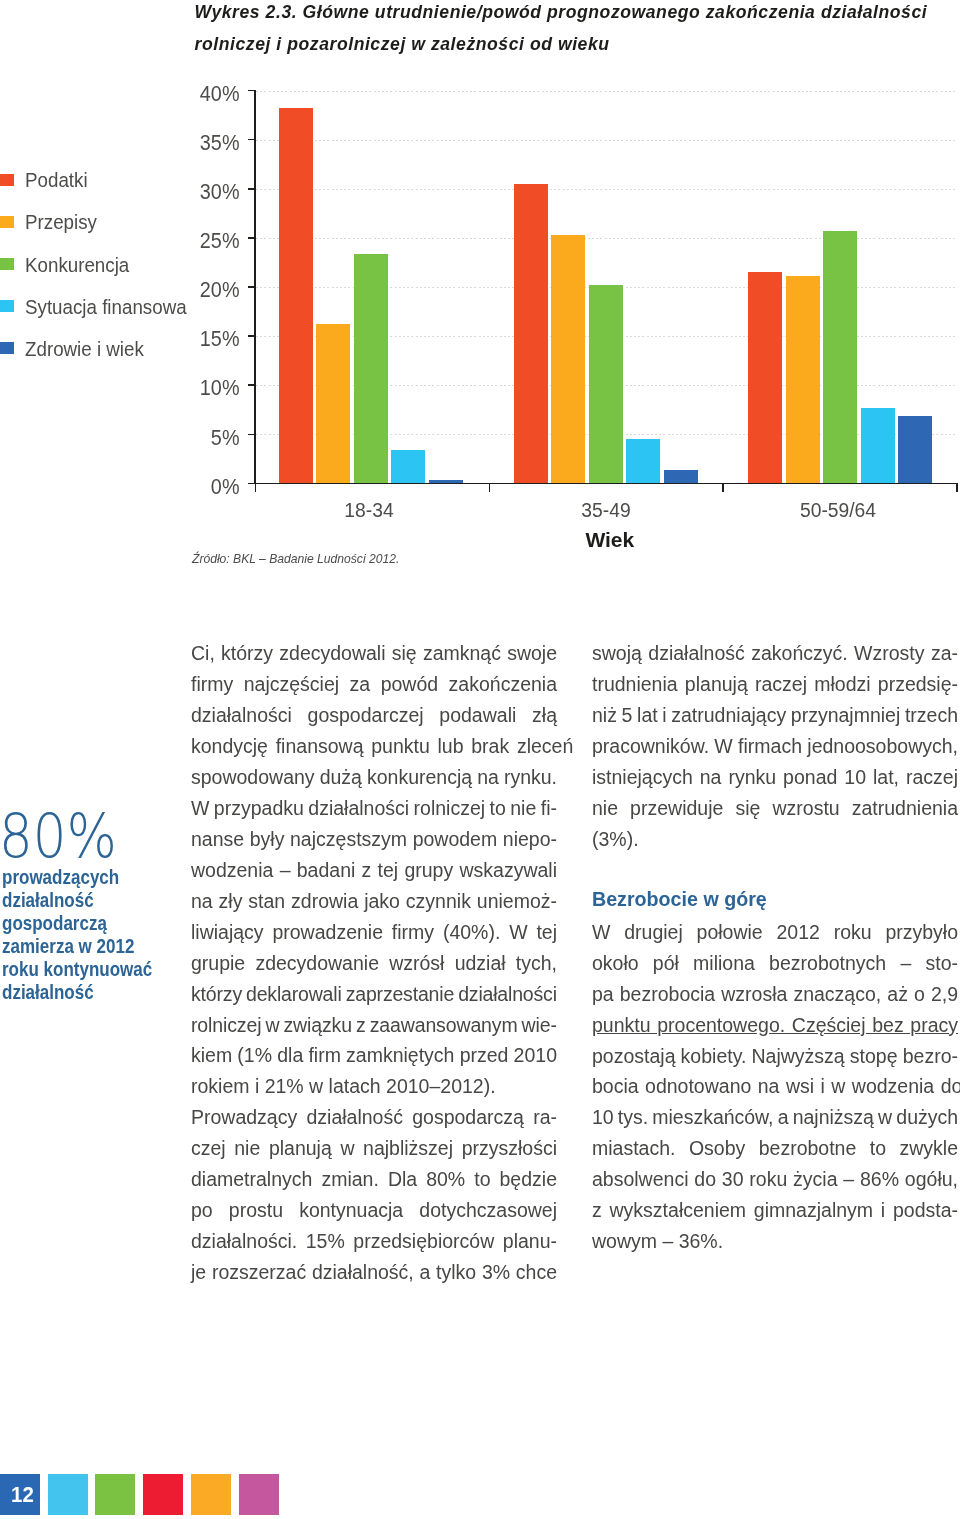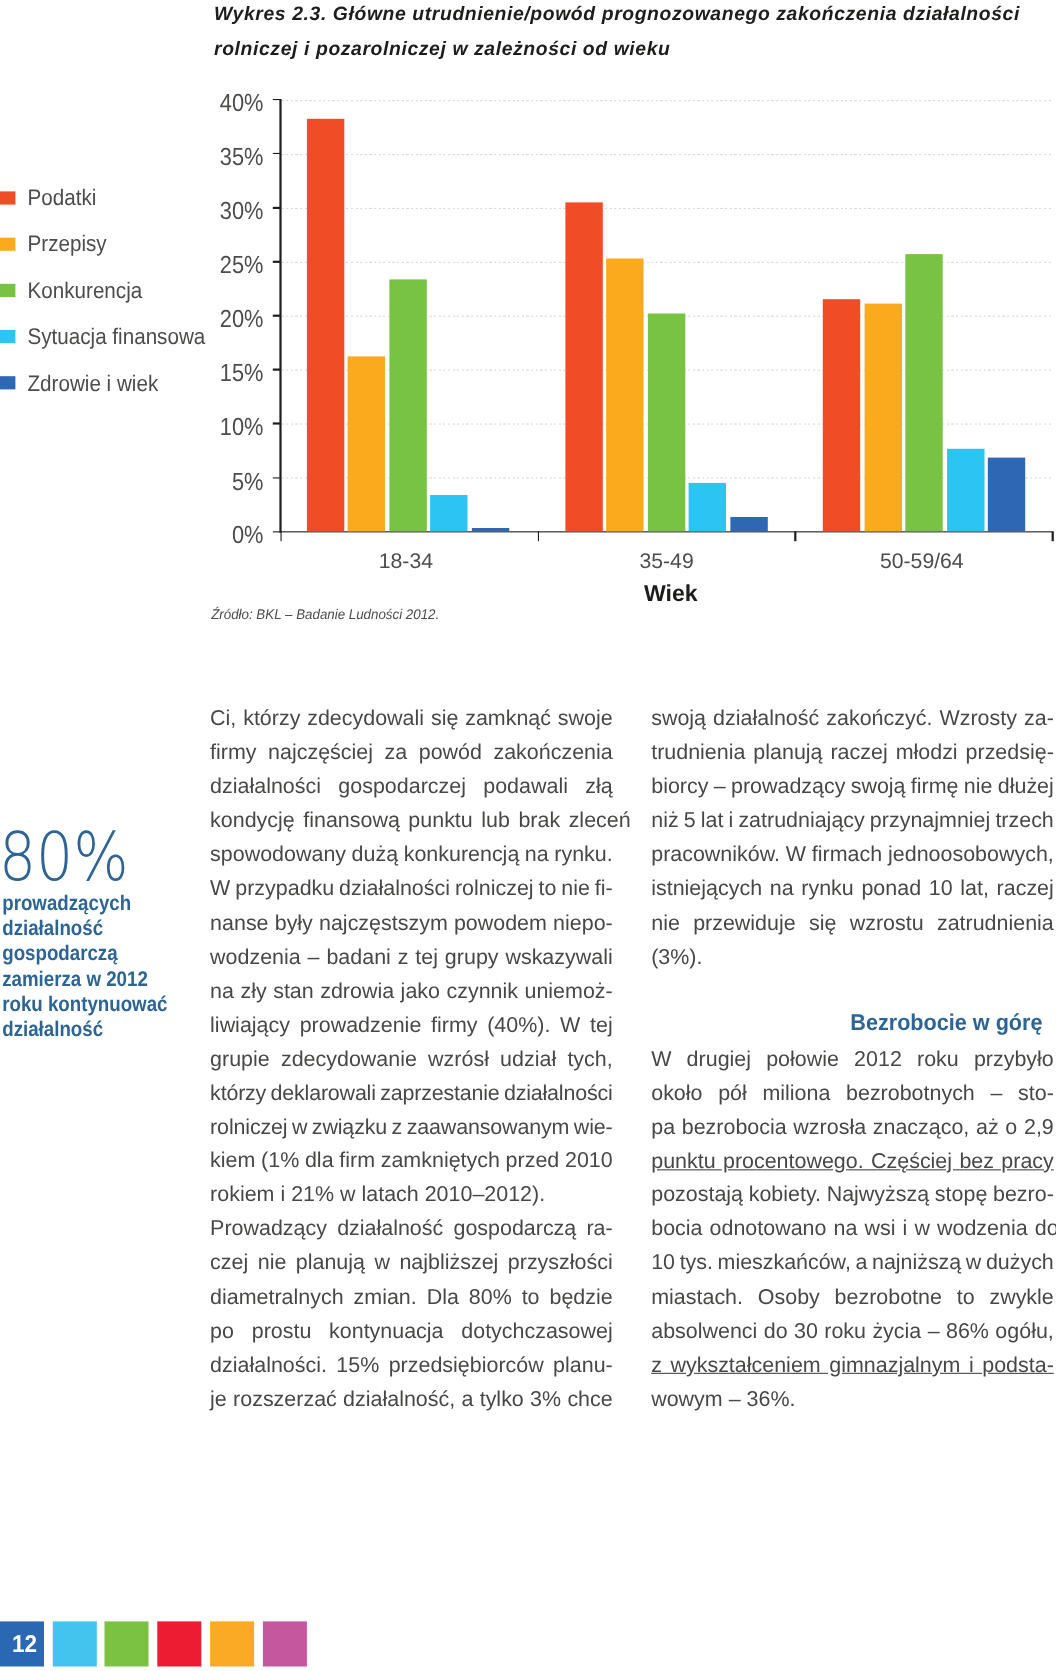--- a/index.html
+++ b/index.html
@@ -34,36 +34,36 @@
       transform:scaleX(0.95); transform-origin:0 50%; white-space:nowrap; }
 
   
   #legend { position:absolute; left:0px; top:168.2px; width:190px; }
   .legend-item { position:relative; height:42.2px; }
   .legend-swatch { position:absolute; left:0px; top:5.5px; width:13.8px; height:12px; }
   .legend-label { position:absolute; left:25px; top:0px; font-size:20.5px; color:#4c4c4a;
       white-space:nowrap; transform:scaleX(0.915); transform-origin:0 50%; }
 
   
-  #pullquote { position:absolute; left:1.5px; top:754px; width:185px; }
+  #pullquote { position:absolute; left:1.5px; top:810px; width:185px; }
   #pullquote-number { font-family:"DejaVu Sans", sans-serif; font-size:60.9px; margin-left:-2.2px;
       line-height:52px; font-weight:200; color:#2c6496;
       transform:scaleX(0.871); transform-origin:0 50%; white-space:nowrap; }
   #pullquote-text { font-size:19.3px; font-weight:bold; color:#2c6496; margin-top:3.5px; }
   #pullquote-text > div { height:23.1px; line-height:23.1px; white-space:nowrap;
       transform:scaleX(0.882); transform-origin:0 50%; }
 
   
   .col { position:absolute; font-size:19.5px; color:#474745; }
   #col-left { left:191px; top:638.3px; width:366px; }
   #col-right { left:592px; top:638.3px; width:366px; }
   .tline { height:30.95px; line-height:30.95px; white-space:nowrap; }
   .tline > span { display:inline-block; white-space:pre; }
   .subhead { font-size:20.8px; font-weight:bold; color:#2c6496; height:31.6px;
-      line-height:27.5px;text-align:right; }
+      line-height:27.5px; }
   .subhead > span { display:inline-block; transform:scaleX(0.945); transform-origin:0 50%; }
   .gap { height:30.3px; }
 
   
   #footer { position:absolute; left:0px; top:1474.4px; height:40.4px; width:300px; }
   .swatch { position:absolute; top:0; width:40px; height:40.4px; }
   #page-number { position:absolute; left:11.3px; top:7.5px; font-size:22px;
       font-weight:bold; color:#ffffff; letter-spacing:0px;
       transform:scaleX(0.93); transform-origin:0 50%; }
 </style>
@@ -186,38 +186,37 @@
   <div class="tline"><span style="word-spacing: 3.184px;">czej nie planują w najbliższej przyszłości</span></div>
   <div class="tline"><span style="word-spacing: 3.612px;">diametralnych zmian. Dla 80% to będzie</span></div>
   <div class="tline"><span style="word-spacing: 10.708px;">po prostu kontynuacja dotychczasowej</span></div>
   <div class="tline"><span style="word-spacing: 3.13px;">działalności. 15% przedsiębiorców planu-</span></div>
   <div class="tline"><span style="word-spacing: 0.305px;">je rozszerzać działalność, a tylko 3% chce</span></div>
 </div>
 
 <div class="col" id="col-right">
   <div class="tline"><span style="word-spacing: 1.012px;">swoją działalność zakończyć. Wzrosty za-</span></div>
   <div class="tline"><span style="word-spacing: 1.805px;">trudnienia planują raczej młodzi przedsię-</span></div>
-  <div class="tline"><span style="word-spacing: -0.596px;">biorcy – prowadzący swoją firmę nie dłużej</span></div>
   <div class="tline"><span style="word-spacing: -0.779px;">niż 5 lat i zatrudniający przynajmniej trzech</span></div>
   <div class="tline"><span style="word-spacing: -0.115px;">pracowników. W firmach jednoosobowych,</span></div>
   <div class="tline"><span style="word-spacing: 1.563px;">istniejących na rynku ponad 10 lat, raczej</span></div>
   <div class="tline"><span style="word-spacing: 6.684px;">nie przewiduje się wzrostu zatrudnienia</span></div>
   <div class="tline last"><span>(3%).</span></div>
   <div class="gap"></div>
   <div class="subhead"><span>Bezrobocie w górę</span></div>
   <div class="tline"><span style="word-spacing: 8.381px;">W drugiej połowie 2012 roku przybyło</span></div>
   <div class="tline"><span style="word-spacing: 8.813px;">około pół miliona bezrobotnych – sto-</span></div>
   <div class="tline"><span style="word-spacing: 0.659px;">pa bezrobocia wzrosła znacząco, aż o 2,9</span></div>
   <div class="tline"><span style="word-spacing: 1.262px; text-decoration: underline;">punktu procentowego. Częściej bez pracy</span></div>
   <div class="tline"><span style="word-spacing: -0.27px;">pozostają kobiety. Najwyższą stopę bezro-</span></div>
   <div class="tline"><span style="word-spacing: 1.029px;">bocia odnotowano na wsi i w wodzenia do</span></div>
   <div class="tline"><span style="word-spacing: -1.2px; letter-spacing: -0.018px;">10 tys. mieszkańców, a najniższą w dużych</span></div>
   <div class="tline"><span style="word-spacing: 8.043px;">miastach. Osoby bezrobotne to zwykle</span></div>
   <div class="tline"><span style="word-spacing: 0.408px;">absolwenci do 30 roku życia – 86% ogółu,</span></div>
-  <div class="tline"><span style="word-spacing: 2.363px; text-decoration: underline;">z wykształceniem gimnazjalnym i podsta-</span></div>
+  <div class="tline"><span style="word-spacing: 2.363px;">z wykształceniem gimnazjalnym i podsta-</span></div>
   <div class="tline last"><span>wowym – 36%.</span></div>
 </div>
 
 <div id="footer">
   <div class="swatch" style="left: 0px; background: rgb(42, 104, 180);"></div>
   <div class="swatch" style="left: 47.7px; background: rgb(66, 196, 238);"></div>
   <div class="swatch" style="left: 95.4px; background: rgb(124, 194, 66);"></div>
   <div class="swatch" style="left: 143.1px; background: rgb(237, 28, 51);"></div>
   <div class="swatch" style="left: 190.8px; background: rgb(250, 170, 36);"></div>
   <div class="swatch" style="left: 238.5px; background: rgb(196, 87, 158);"></div>

